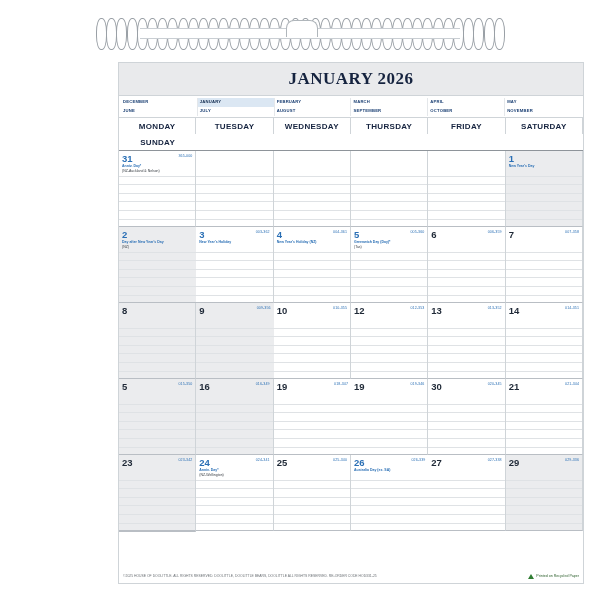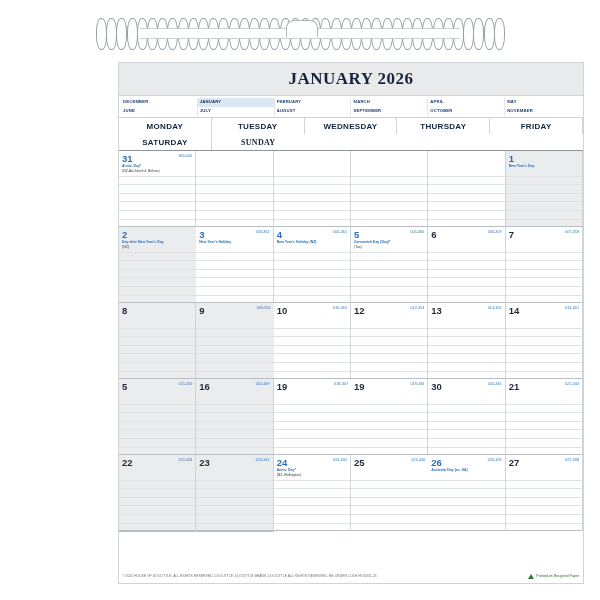--- a/index.html
+++ b/index.html
@@ -20,23 +20,23 @@
   
   .mini-wrap{background:#ffffff;padding:2px 2px 1px 2px;border-bottom:1px solid #cfd4d8;}
   .mini-row{display:flex;}
   .mini{flex:1;padding:1px 2px 2px 2px;border-right:1px solid #e4e7ea;}
   .mini:last-child{border-right:none;}
   .mini.hl{background:#dbe7f3;}
   .mini-name{font-size:4.2px;font-weight:bold;color:#1a3f73;letter-spacing:.2px;margin-bottom:1px;}
   .mini.hl .mini-name{color:#102a4f;}
 
   
-  .dow{display:grid;grid-template-columns:repeat(5,1fr);background:#ffffff;border-bottom:1px solid #8e949a;}
+  .dow{display:grid;grid-template-columns:repeat(6,1fr);background:#ffffff;border-bottom:1px solid #8e949a;}
   .dow div{font-size:8px;font-weight:bold;text-align:center;padding:4px 0 3px 0;color:#15233f;border-right:1px solid #cfd4d8;letter-spacing:.3px;}
-  .dow div:last-child{border-right:none;font-family:Liberation Serif, serif;}
+  .dow div:last-child{border-right:none;}
 
   
   .grid{display:grid;grid-template-columns:repeat(6,1fr);grid-template-rows:repeat(5,1fr);height:381px;}
   .cell{position:relative;border-right:1px solid #cfd4d8;border-bottom:1px solid #b9bec4;overflow:hidden;}
   .cell:nth-child(7n){border-right:none;}
   .cell.we{background:#ebecee;}
   .rules{position:absolute;left:0;right:0;top:17px;bottom:0;}
   .rules i{display:block;height:7.6px;border-bottom:1px solid #dfe2e5;}
   .dnum{position:absolute;left:3px;top:2px;font-size:9.5px;font-weight:bold;color:#1f2937;}
   .dnum.blue{color:#2a6fb5;}
@@ -471,33 +471,20 @@
         <div class="cell we">
           <div class="rules">
             <i></i>
             <i></i>
             <i></i>
             <i></i>
             <i></i>
             <i></i>
             <i></i>
           </div>
-          <div class="dnum">22</div>
-          <div class="jul">022-343</div>
-        </div>
-        <div class="cell we">
-          <div class="rules">
-            <i></i>
-            <i></i>
-            <i></i>
-            <i></i>
-            <i></i>
-            <i></i>
-            <i></i>
-          </div>
           <div class="dnum">23</div>
           <div class="jul">023-342</div>
         </div>
         <div class="cell">
           <div class="rules">
             <i></i>
             <i></i>
             <i></i>
             <i></i>
             <i></i>

